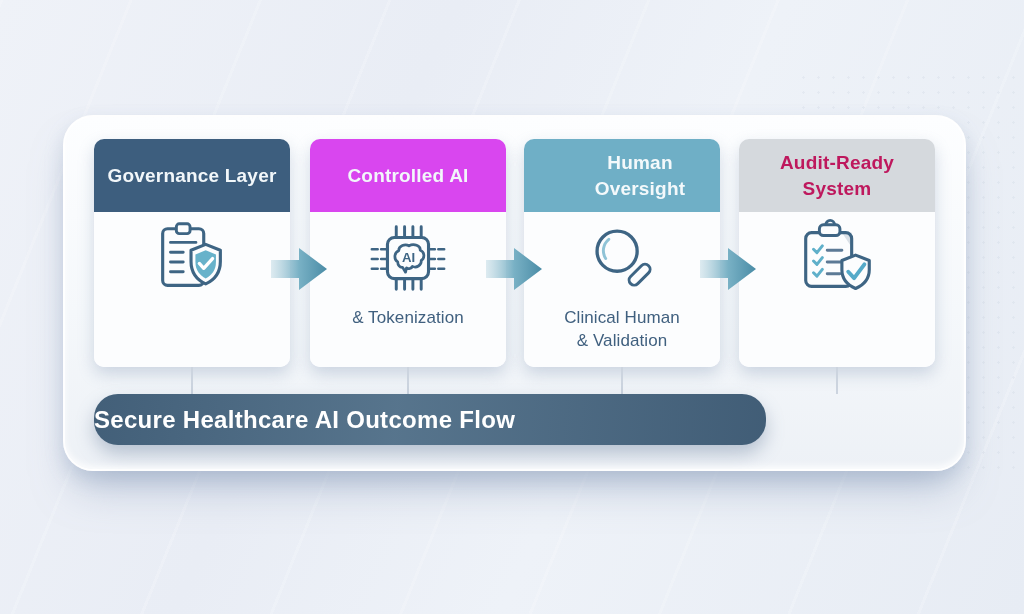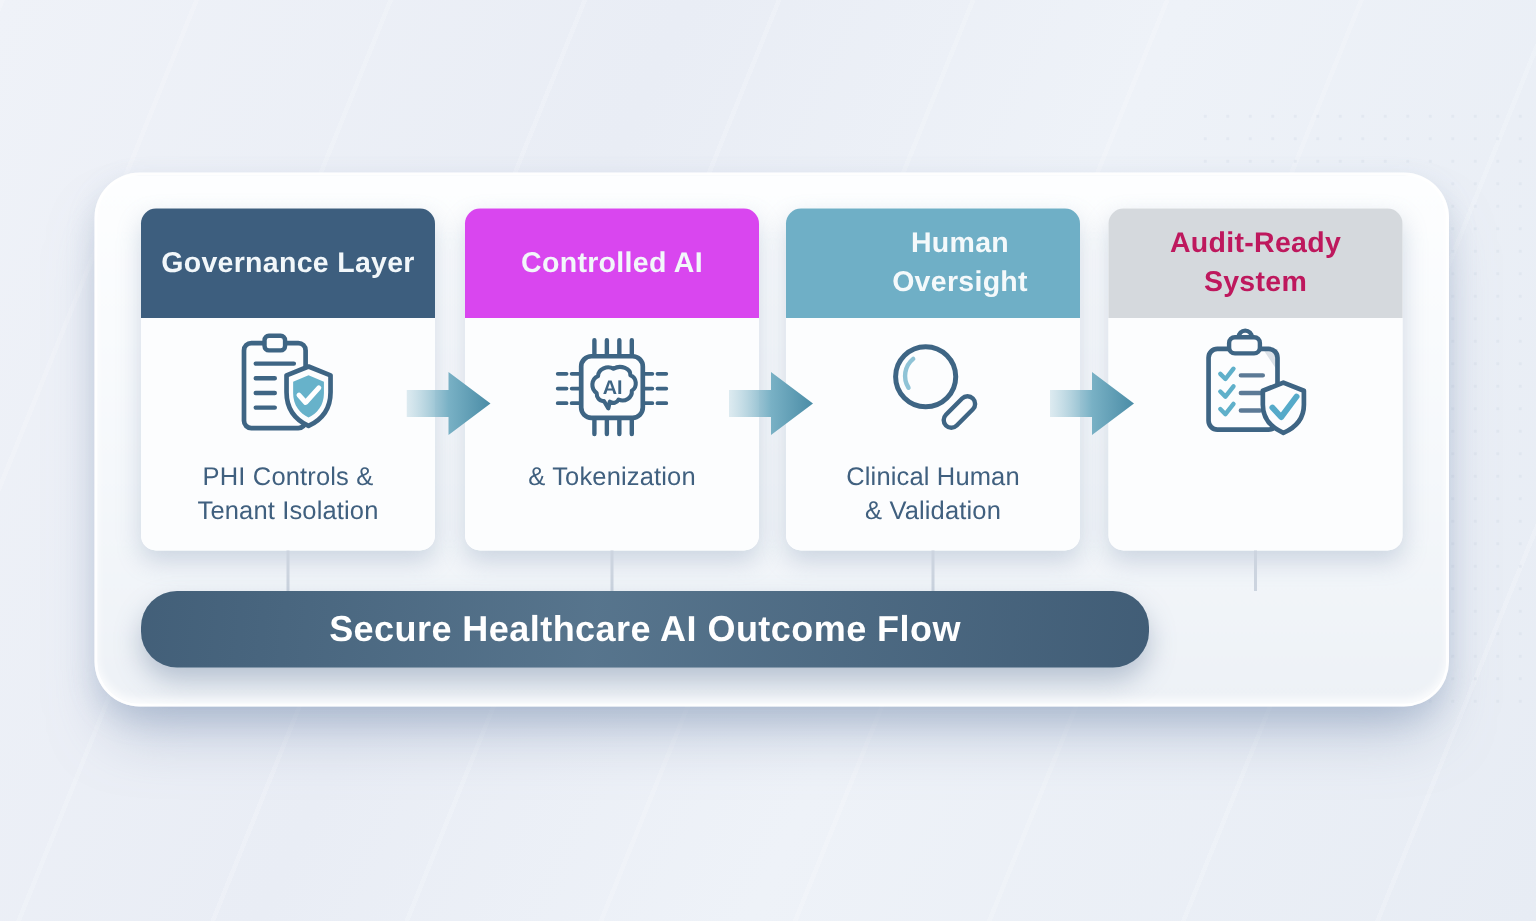--- a/index.html
+++ b/index.html
@@ -46,21 +46,21 @@
   .card-caption{
     margin-top:2px;text-align:center;font-size:17px;line-height:23px;color:#40607f;letter-spacing:.1px;
   }
   .connector{
     position:absolute;width:2px;height:27px;top:250px;background:#ccd4df;
   }
   .flow-arrow{position:absolute;top:127px;width:58px;height:50px;}
   .flow-bar{
     position:absolute;left:29px;top:277px;width:672px;height:51px;border-radius:24px;
     box-shadow:0 9px 18px rgba(92,116,146,0.38);
-    display:flex;align-items:center;justify-content:center;overflow:hidden;
+    display:flex;align-items:center;justify-content:flex-start;overflow:hidden;
   }
   .flow-bar::after{
     content:"";position:absolute;inset:0;border-radius:14px;pointer-events:none;
     background:linear-gradient(95deg,rgba(0,0,20,0.10),rgba(255,255,255,0.07) 45%,rgba(0,0,20,0.12));
   }
   .flow-bar-title{
     position:relative;z-index:1;font-size:24px;font-weight:bold;letter-spacing:.3px;
   }
 </style>
 </head>
@@ -78,24 +78,20 @@
       </div>
       <div class="card-body">
         <svg class="card-icon" viewBox="0 0 90 90">
           <rect x="15" y="13" width="42" height="58" rx="5" fill="none" stroke="#3e6584" stroke-width="3.2"></rect>
           <rect x="29" y="8" width="14" height="10" rx="3" fill="#fcfdfe" stroke="#3e6584" stroke-width="3"></rect>
           <path d="M23 27 H49 M23 37 H36 M23 47 H36 M23 57 H36" stroke="#3e6584" stroke-width="3" stroke-linecap="round" fill="none"></path>
           <path d="M59 29 L74 35 V46.5 C74 58.5 67.5 65.5 59 69.5 C50.5 65.5 44 58.5 44 46.5 V35 Z" fill="#fcfdfe" stroke="#3e6584" stroke-width="3.2" stroke-linejoin="round"></path>
           <path d="M59 35 L69.5 39.3 V47 C69.5 55.6 64.9 60.7 59 63.8 C53.1 60.7 48.5 55.6 48.5 47 V39.3 Z" fill="#67b2ca"></path>
           <path d="M52.5 48.5 L57 53.5 L66 43.5" fill="none" stroke="#ffffff" stroke-width="3.4" stroke-linecap="round" stroke-linejoin="round"></path>
         </svg>
-        <div class="card-caption">
-          <div>PHI Controls &amp;</div>
-          <div>Tenant Isolation</div>
-        </div>
       </div>
     </div>
 
     <div class="card" style="left:245px">
       <div class="card-header" style="background: #d946ef;">
         <div class="card-header-label" style="color: rgb(242, 247, 250);">Controlled AI</div>
       </div>
       <div class="card-body">
         <svg class="card-icon" viewBox="0 0 90 90">
           <path d="M33 11 V21 M41.5 11 V21 M50 11 V21 M58.5 11 V21 M33 65 V75 M41.5 65 V75 M50 65 V75 M58.5 65 V75" stroke="#3e6584" stroke-width="3" stroke-linecap="round"></path>

